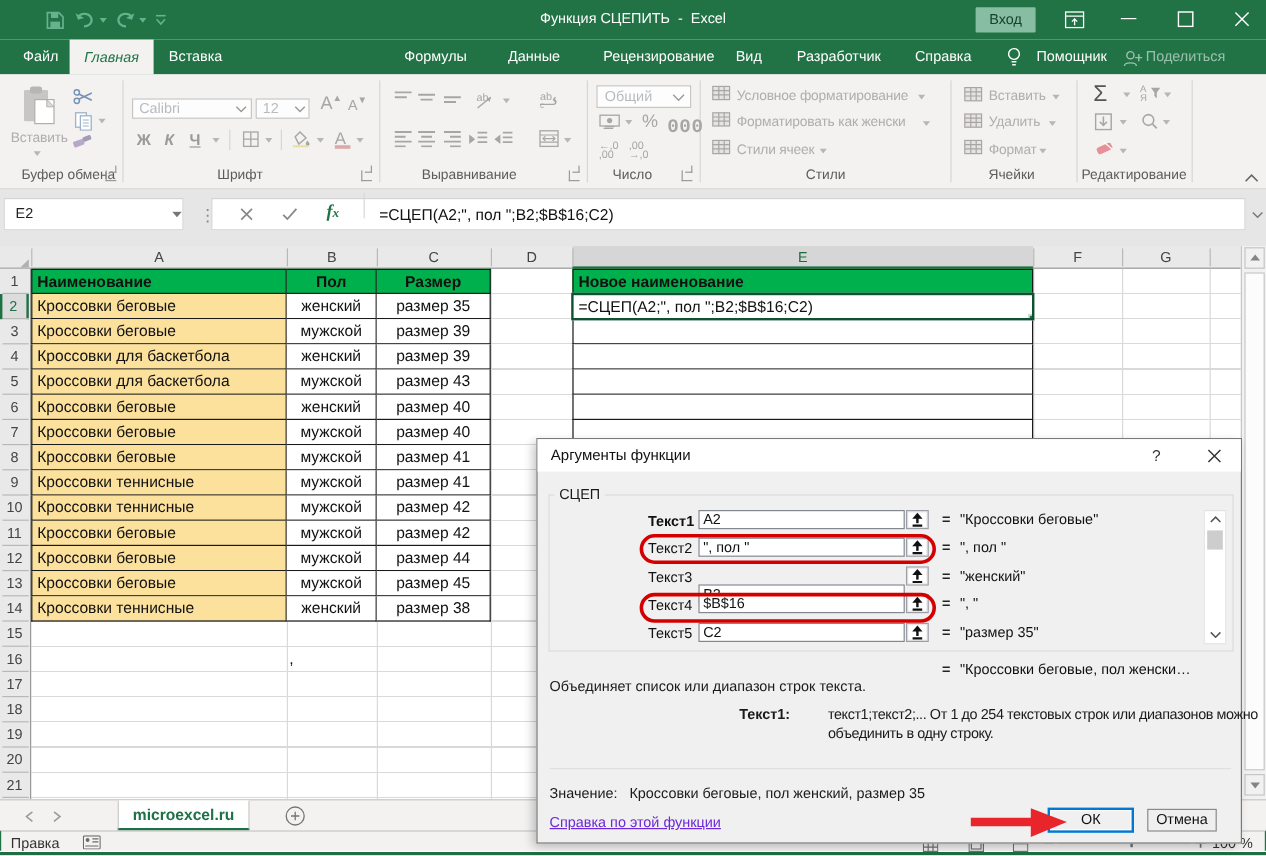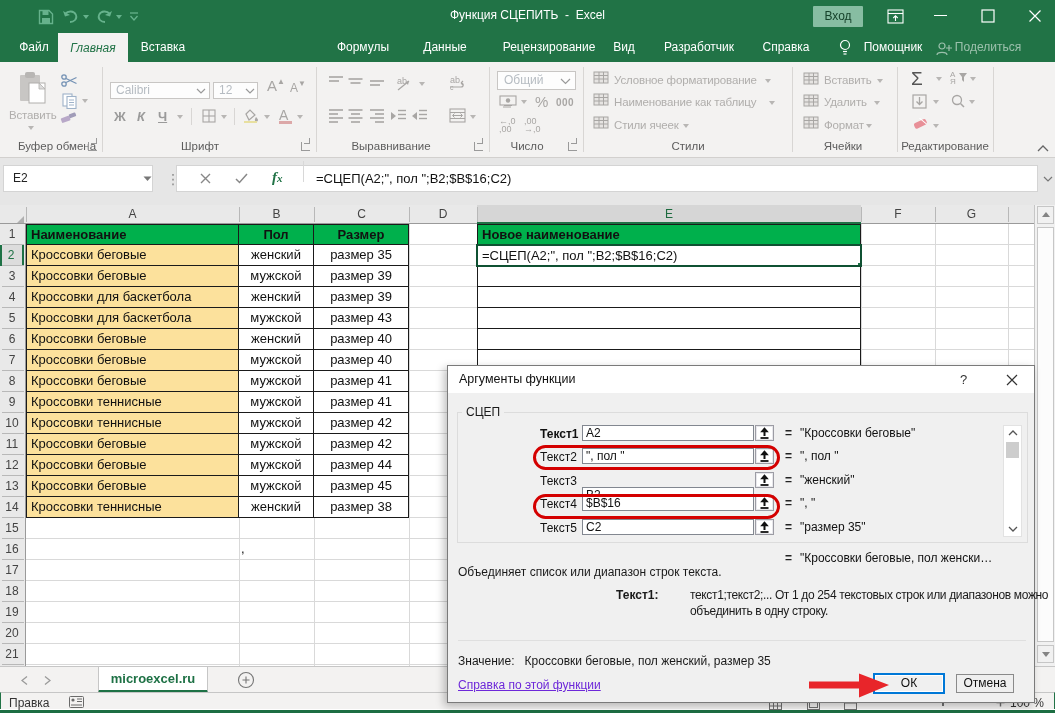--- a/index.html
+++ b/index.html
@@ -265,40 +265,40 @@
       <svg width="11" height="7" viewBox="0 0 11 7" style="position:absolute;left:560px;top:16px;">
         <path d="M1 1 L5.5 5.5 L10 1" fill="none" stroke="#9a9a9a" stroke-width="1.2"></path>
       </svg>
       <svg width="18" height="13" viewBox="0 0 18 13" style="position:absolute;left:499px;top:33px;">
         <rect x="1" y="1" width="16" height="9" fill="none" stroke="#a8a6a4" stroke-width="1.1"></rect>
         <circle cx="9" cy="5.5" r="2.2" fill="#a8a6a4"></circle>
         <path d="M4 12 h8 M5 10.5 h8" stroke="#a8a6a4"></path>
       </svg>
       <div class="dda" style="left:521px;top:38px;"></div>
       <div style="position:absolute;left:535px;top:31px;font-size:15px;color:#a8a6a4;">%</div>
-      <div style="position:absolute;left:556px;top:35px;font-size:10px;font-weight:bold;color:#a8a6a4;letter-spacing:0.5px;">000</div>
+      <div style="position:absolute;left:556px;top:35px;font-size:16px;font-weight:bold;color:#a8a6a4;letter-spacing:0.5px;font-family:Liberation Mono, monospace;">000</div>
       <div style="position:absolute;left:499px;top:55px;font-size:9px;color:#a8a6a4;line-height:8px;">←,0<br>,00</div>
       <div style="position:absolute;left:524px;top:55px;font-size:9px;color:#a8a6a4;line-height:8px;">,00<br>→,0</div>
       <svg width="16" height="15" viewBox="0 0 16 15" style="position:absolute;left:593px;top:9px;">
         <rect x="1" y="1" width="14" height="11" fill="#e6e4e2" stroke="#a8a6a4"></rect>
         <line x1="1" y1="4.5" x2="15" y2="4.5" stroke="#a8a6a4"></line>
         <line x1="1" y1="8" x2="15" y2="8" stroke="#a8a6a4"></line>
         <line x1="6" y1="1" x2="6" y2="12" stroke="#a8a6a4"></line>
         <line x1="10.5" y1="1" x2="10.5" y2="12" stroke="#a8a6a4"></line>
       </svg>
       <div class="gtxt" style="left:614px;top:12px;">Условное форматирование</div>
       <div class="dda" style="left:765px;top:17px;"></div>
       <svg width="16" height="15" viewBox="0 0 16 15" style="position:absolute;left:593px;top:31px;">
         <rect x="1" y="1" width="14" height="11" fill="#e6e4e2" stroke="#a8a6a4"></rect>
         <line x1="1" y1="4.5" x2="15" y2="4.5" stroke="#a8a6a4"></line>
         <line x1="1" y1="8" x2="15" y2="8" stroke="#a8a6a4"></line>
         <line x1="6" y1="1" x2="6" y2="12" stroke="#a8a6a4"></line>
         <line x1="10.5" y1="1" x2="10.5" y2="12" stroke="#a8a6a4"></line>
       </svg>
-      <div class="gtxt" style="left:614px;top:34px;">Наименование как таблицу</div>
+      <div class="gtxt" style="left:614px;top:34px;">Форматировать как женски</div>
       <div class="dda" style="left:769px;top:39px;"></div>
       <svg width="16" height="15" viewBox="0 0 16 15" style="position:absolute;left:593px;top:54px;">
         <rect x="1" y="1" width="14" height="11" fill="#e6e4e2" stroke="#a8a6a4"></rect>
         <line x1="1" y1="4.5" x2="15" y2="4.5" stroke="#a8a6a4"></line>
         <line x1="1" y1="8" x2="15" y2="8" stroke="#a8a6a4"></line>
         <line x1="6" y1="1" x2="6" y2="12" stroke="#a8a6a4"></line>
         <line x1="10.5" y1="1" x2="10.5" y2="12" stroke="#a8a6a4"></line>
       </svg>
       <div class="gtxt" style="left:614px;top:57px;">Стили ячеек</div>
       <div class="dda" style="left:683px;top:62px;"></div>

